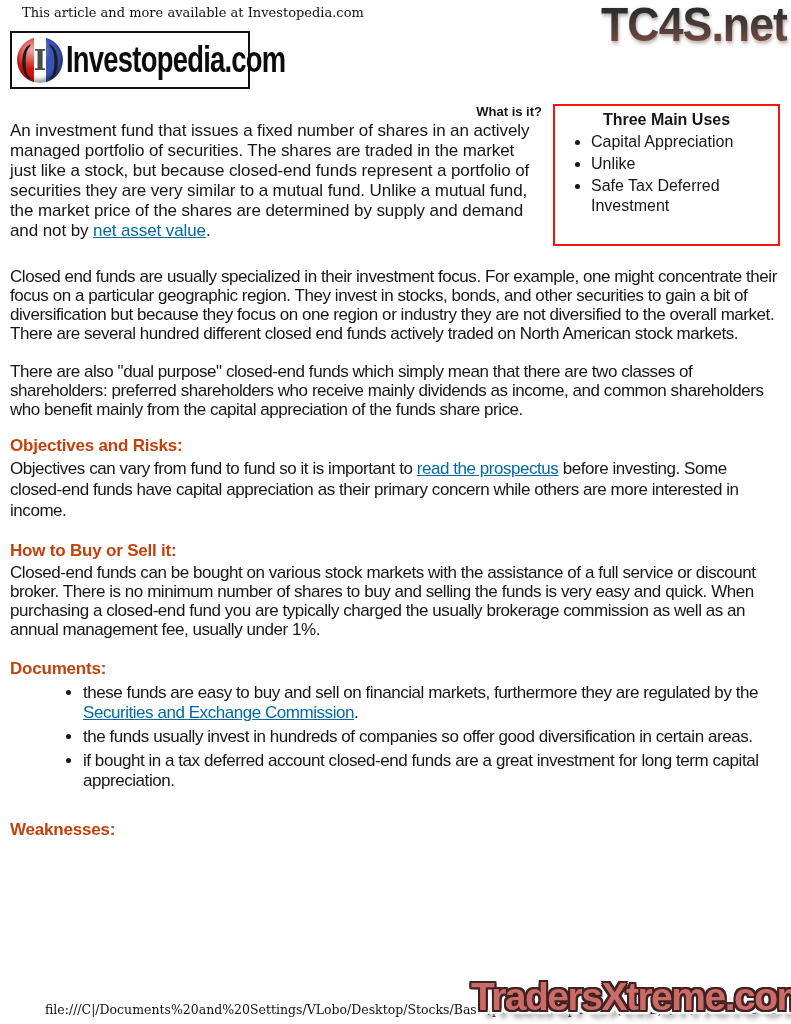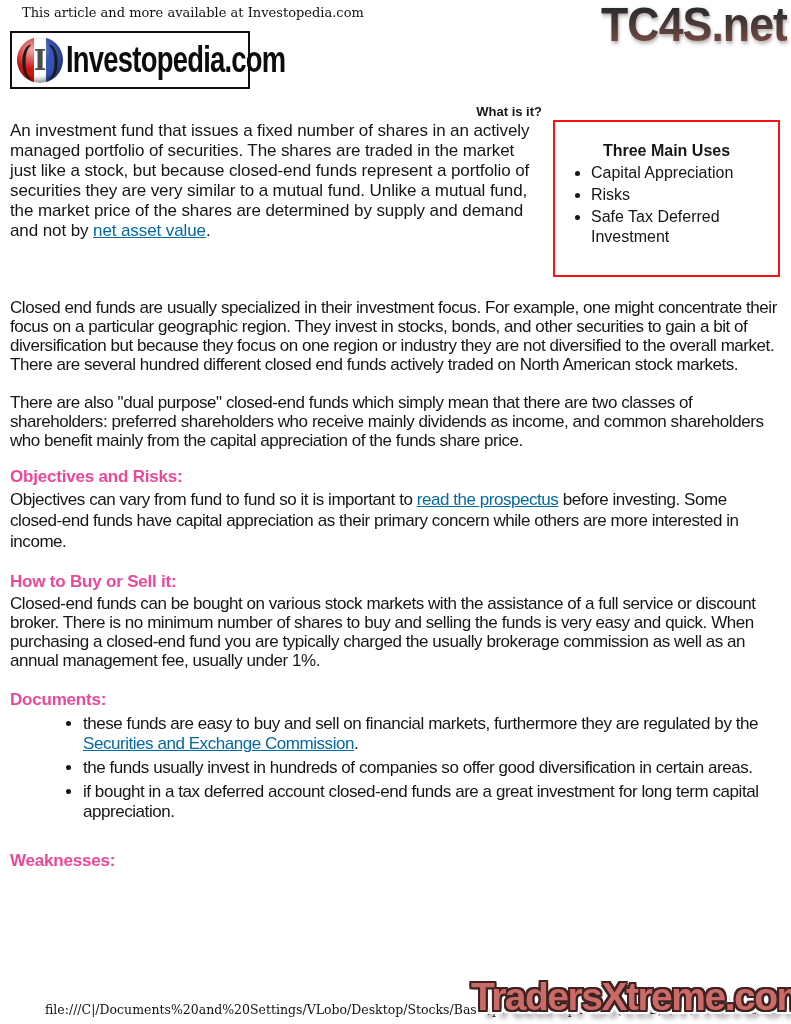--- a/index.html
+++ b/index.html
@@ -50,28 +50,28 @@
   }
   
   .content { position:absolute; top:104px; left:10px; width:770px; }
   h1.title { text-align:center; font-size:25px; letter-spacing:-0.5px; margin:4px 0 27px; color:#0b0b0b; }
   .intro-row { display:flex; align-items:flex-start; }
   .intro-left { width:534px; }
   .what-heading { font-size:13px; font-weight:bold; text-align:right; padding-right:2px; margin-bottom:2px; }
   .intro-left p { font-size:17px; line-height:20px; letter-spacing:-0.1px; }
   .uses-box {
     margin-left:9px; width:227px; border:2px solid #f71414;
-    padding:20px 4px 26px 4px; background:#fff;margin-top:16px;
+    padding:5px 4px 26px 4px; background:#fff;
   }
   .uses-title { text-align:center; font-size:16px; font-weight:bold; margin-bottom:3px; }
   .uses-box ul { margin:0 0 0 32px; padding:0; }
   .uses-box li { font-size:16px; line-height:20px; margin-bottom:2px; }
   p.body-p { font-size:17px; line-height:19px; letter-spacing:-0.45px; margin-top:19px; }
   p.first-after-intro { margin-top:21px; }
-  h2.sect { font-size:17px; letter-spacing:-0.2px; margin-top:17px; color:#ec4899; }
+  h2.sect { font-size:17px; letter-spacing:-0.2px; margin-top:17px; color:#c2410c; }
   h2.gap-lg { margin-top:20px; }
   h2.gap-xl { margin-top:29px; }
   p.sect-p { font-size:17px; line-height:19px; letter-spacing:-0.45px; margin-top:2px; }
   p.spaced { line-height:21px; }
   ul.bullets { margin:4px 0 0 73px; padding:0; }
   ul.bullets li { font-size:17px; line-height:20px; letter-spacing:-0.45px; margin-bottom:4px; }
   a.lnk { color:#0369a1; text-decoration:underline; cursor:pointer; }
   
   .wm-dlsub {
     position:absolute; top:483px; left:252px;
@@ -122,21 +122,21 @@
 
     <div class="intro-row">
       <div class="intro-left">
         <div class="what-heading">What is it?</div>
         <p><span>An investment fund that issues a fixed number of shares in an actively managed portfolio of securities. The shares are traded in the market just like a stock, but because closed-end funds represent a portfolio of securities they are very similar to a mutual fund. Unlike a mutual fund, the market price of the shares are determined by supply and demand and not by </span><a class="lnk" href="#">net asset value</a><span>.</span></p>
       </div>
       <div class="uses-box">
         <div class="uses-title">Three Main Uses</div>
         <ul>
           <li>Capital Appreciation</li>
-          <li>Risks</li>
+          <li>Unlike</li>
           <li>Safe Tax Deferred Investment</li>
         </ul>
       </div>
     </div>
 
     <p class="body-p first-after-intro">Closed end funds are usually specialized in their investment focus. For example, one might concentrate their focus on a particular geographic region. They invest in stocks, bonds, and other securities to gain a bit of diversification but because they focus on one region or industry they are not diversified to the overall market. There are several hundred different closed end funds actively traded on North American stock markets.</p>
 
     <p class="body-p">There are also "dual purpose" closed-end funds which simply mean that there are two classes of shareholders: preferred shareholders who receive mainly dividends as income, and common shareholders who benefit mainly from the capital appreciation of the funds share price.</p>
 
     <h2 class="sect">Objectives and Risks:</h2>

